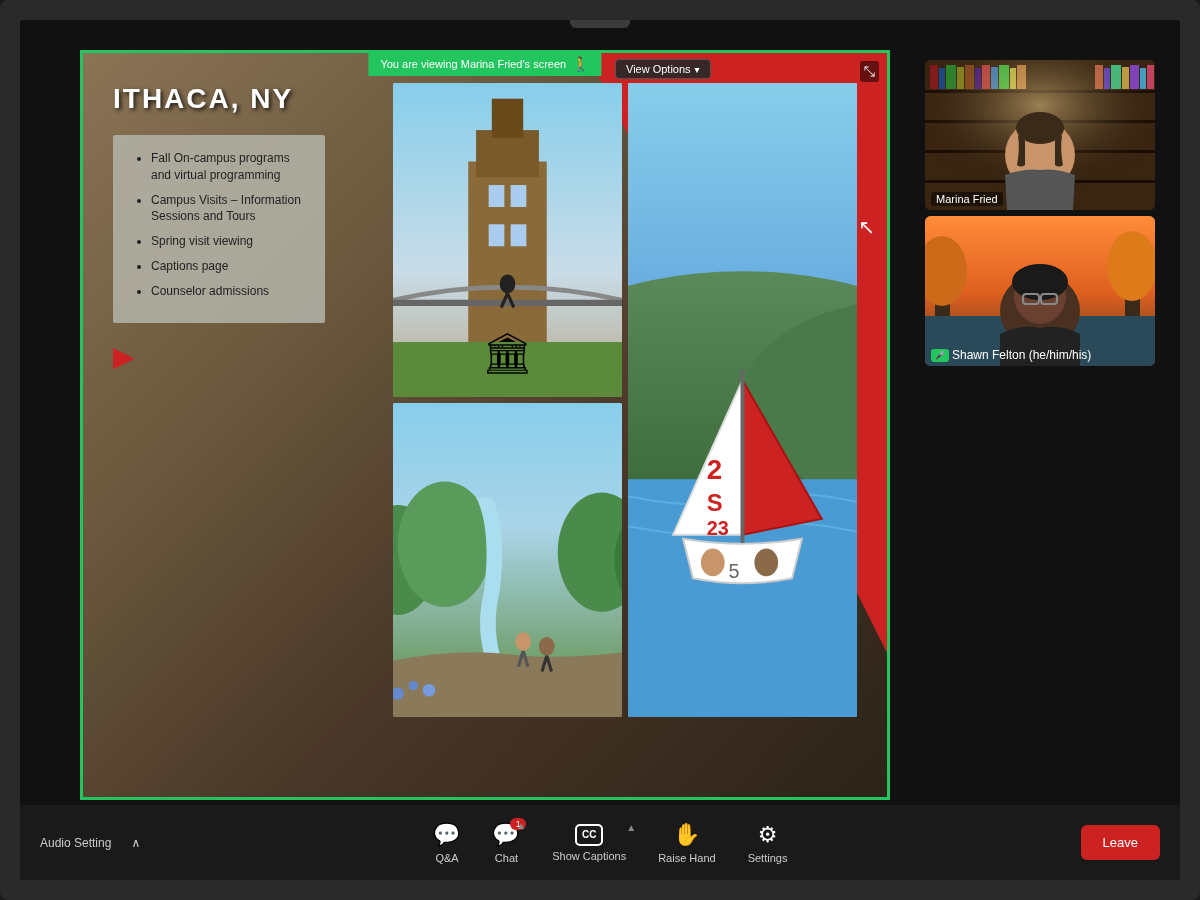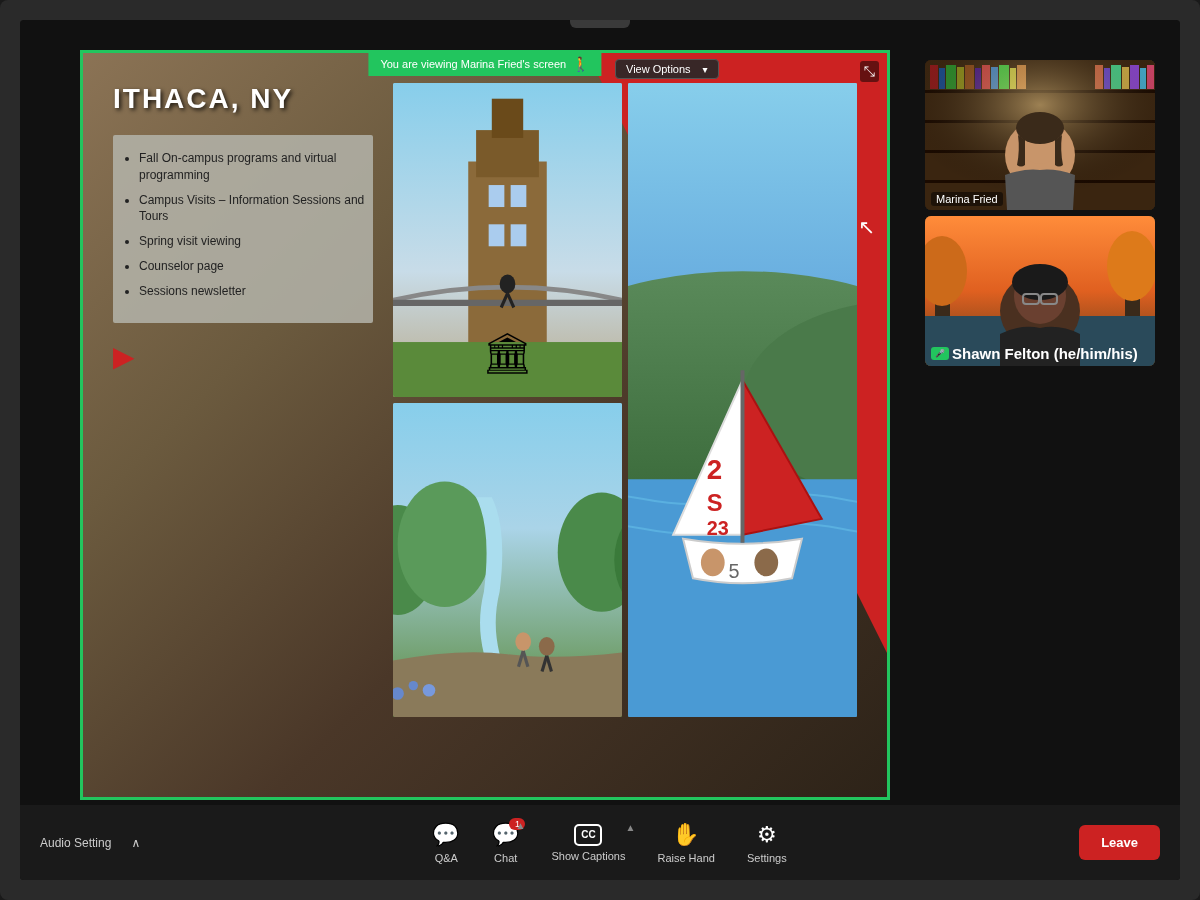--- a/index.html
+++ b/index.html
@@ -89,21 +89,21 @@
       top: 6px;
       left: calc(50% + 130px);
       background: rgba(40,40,40,0.9);
       color: white;
       font-size: 11px;
       padding: 3px 10px;
       border-radius: 4px;
       cursor: pointer;
       display: flex;
       align-items: center;
-      gap: 12px;
+      gap: 4px;
       z-index: 10;
       border: 1px solid #555;
     }
 
     
     .slide-bg {
       position: absolute;
       inset: 0;
       background: linear-gradient(135deg, #8b7355 0%, #6b5a3e 30%, #4a3728 60%, #2d2318 100%);
     }
@@ -132,23 +132,23 @@
       color: white;
       font-size: 28px;
       font-weight: 900;
       letter-spacing: 2px;
       margin-bottom: 20px;
       text-shadow: 2px 2px 4px rgba(0,0,0,0.8);
     }
 
     .slide-info-box {
       background: rgba(180,180,170,0.85);
-      padding: 15px 8px;
+      padding: 15px 20px;
       border-radius: 2px;
-      width: 260px;
+      width: 212px;
       margin-bottom: 20px;
     }
 
     .slide-info-box ul {
       list-style: disc;
       padding-left: 18px;
     }
 
     .slide-info-box ul li {
       font-size: 12px;
@@ -397,21 +397,21 @@
 
     .toolbar-right {
       display: flex;
       align-items: center;
     }
 
     .leave-btn {
       background: #cc2222;
       color: white;
       font-size: 13px;
-      font-weight: bold;
+      font-weight: normal;
       padding: 10px 22px;
       border-radius: 6px;
       cursor: pointer;
       border: none;
     }
 
     
     .cursor {
       position: absolute;
       top: 195px;
@@ -461,22 +461,22 @@
         </div>
 
         <div class="slide-content">
           <div class="slide-title">ITHACA, NY</div>
 
           <div class="slide-info-box">
             <ul>
               <li>Fall On-campus programs and virtual programming</li>
               <li>Campus Visits – Information Sessions and Tours</li>
               <li>Spring visit viewing</li>
-              <li>Counselor page</li>
-              <li>Sessions newsletter</li>
+              <li>Captions page</li>
+              <li>Counselor admissions</li>
             </ul>
           </div>
 
           <div class="slide-links">
             <div class="slide-links-arrow">▶</div>
           </div>
         </div>
 
         <div class="slide-images">
 
@@ -668,21 +668,21 @@
             <ellipse cx="115" cy="66" rx="28" ry="18" fill="#1a1a1a"></ellipse>
 
             <rect x="98" y="78" width="16" height="10" rx="3" fill="none" stroke="#888" stroke-width="2"></rect>
             <rect x="116" y="78" width="16" height="10" rx="3" fill="none" stroke="#888" stroke-width="2"></rect>
             <line x1="114" y1="83" x2="116" y2="83" stroke="#888" stroke-width="2"></line>
 
             <path d="M75 118 Q95 108 115 112 Q135 108 155 118 L155 150 L75 150 Z" fill="#222"></path>
           </svg>
           <div class="mic-icon-badge">
             <span class="mic-symbol">🎤</span>
-            <span style="color:white;font-size:15px;font-weight:bold;">Shawn Felton (he/him/his)</span>
+            <span style="color:white;font-size:12px;">Shawn Felton (he/him/his)</span>
           </div>
         </div>
 
       </div>
 
       <div class="cursor">↖</div>
 
     </div>
 
     <div class="bottom-toolbar">

